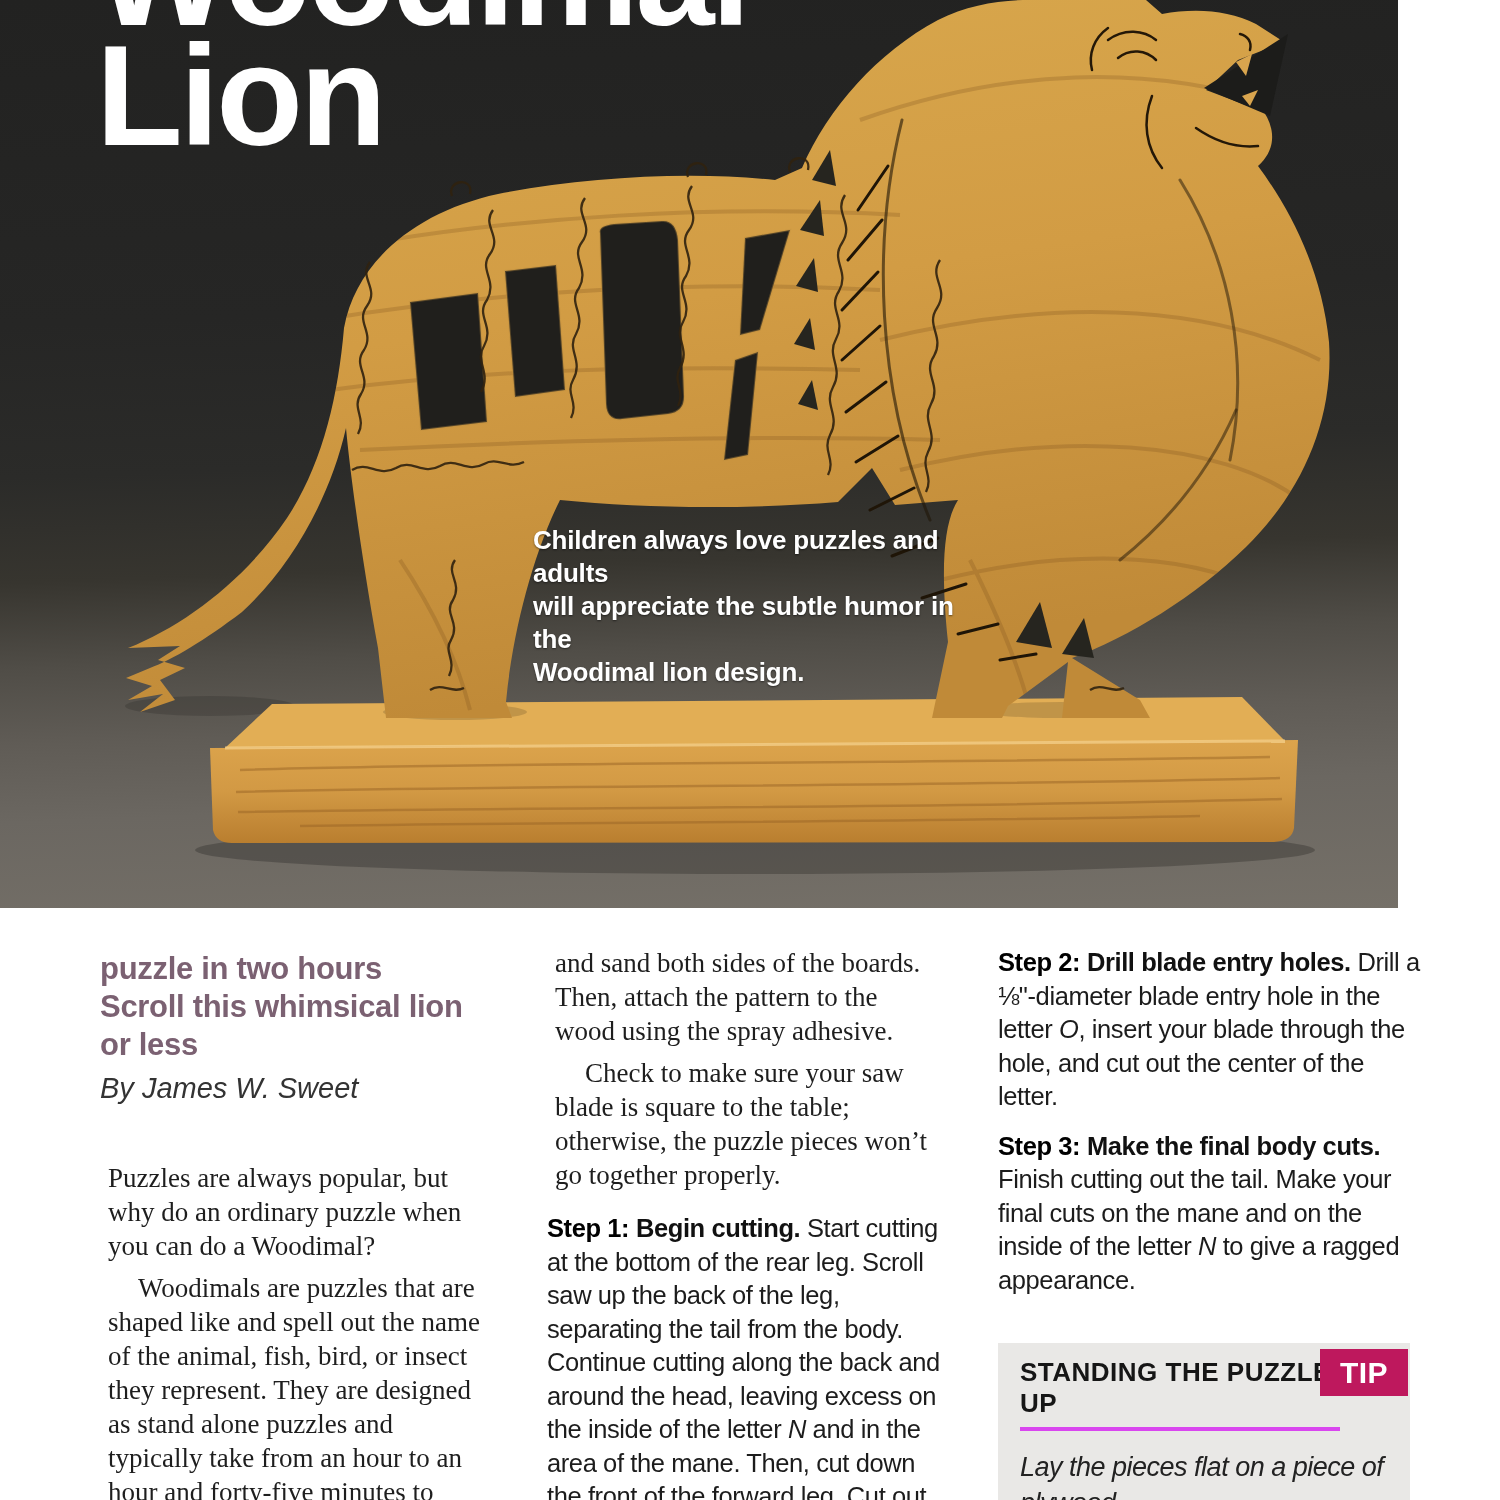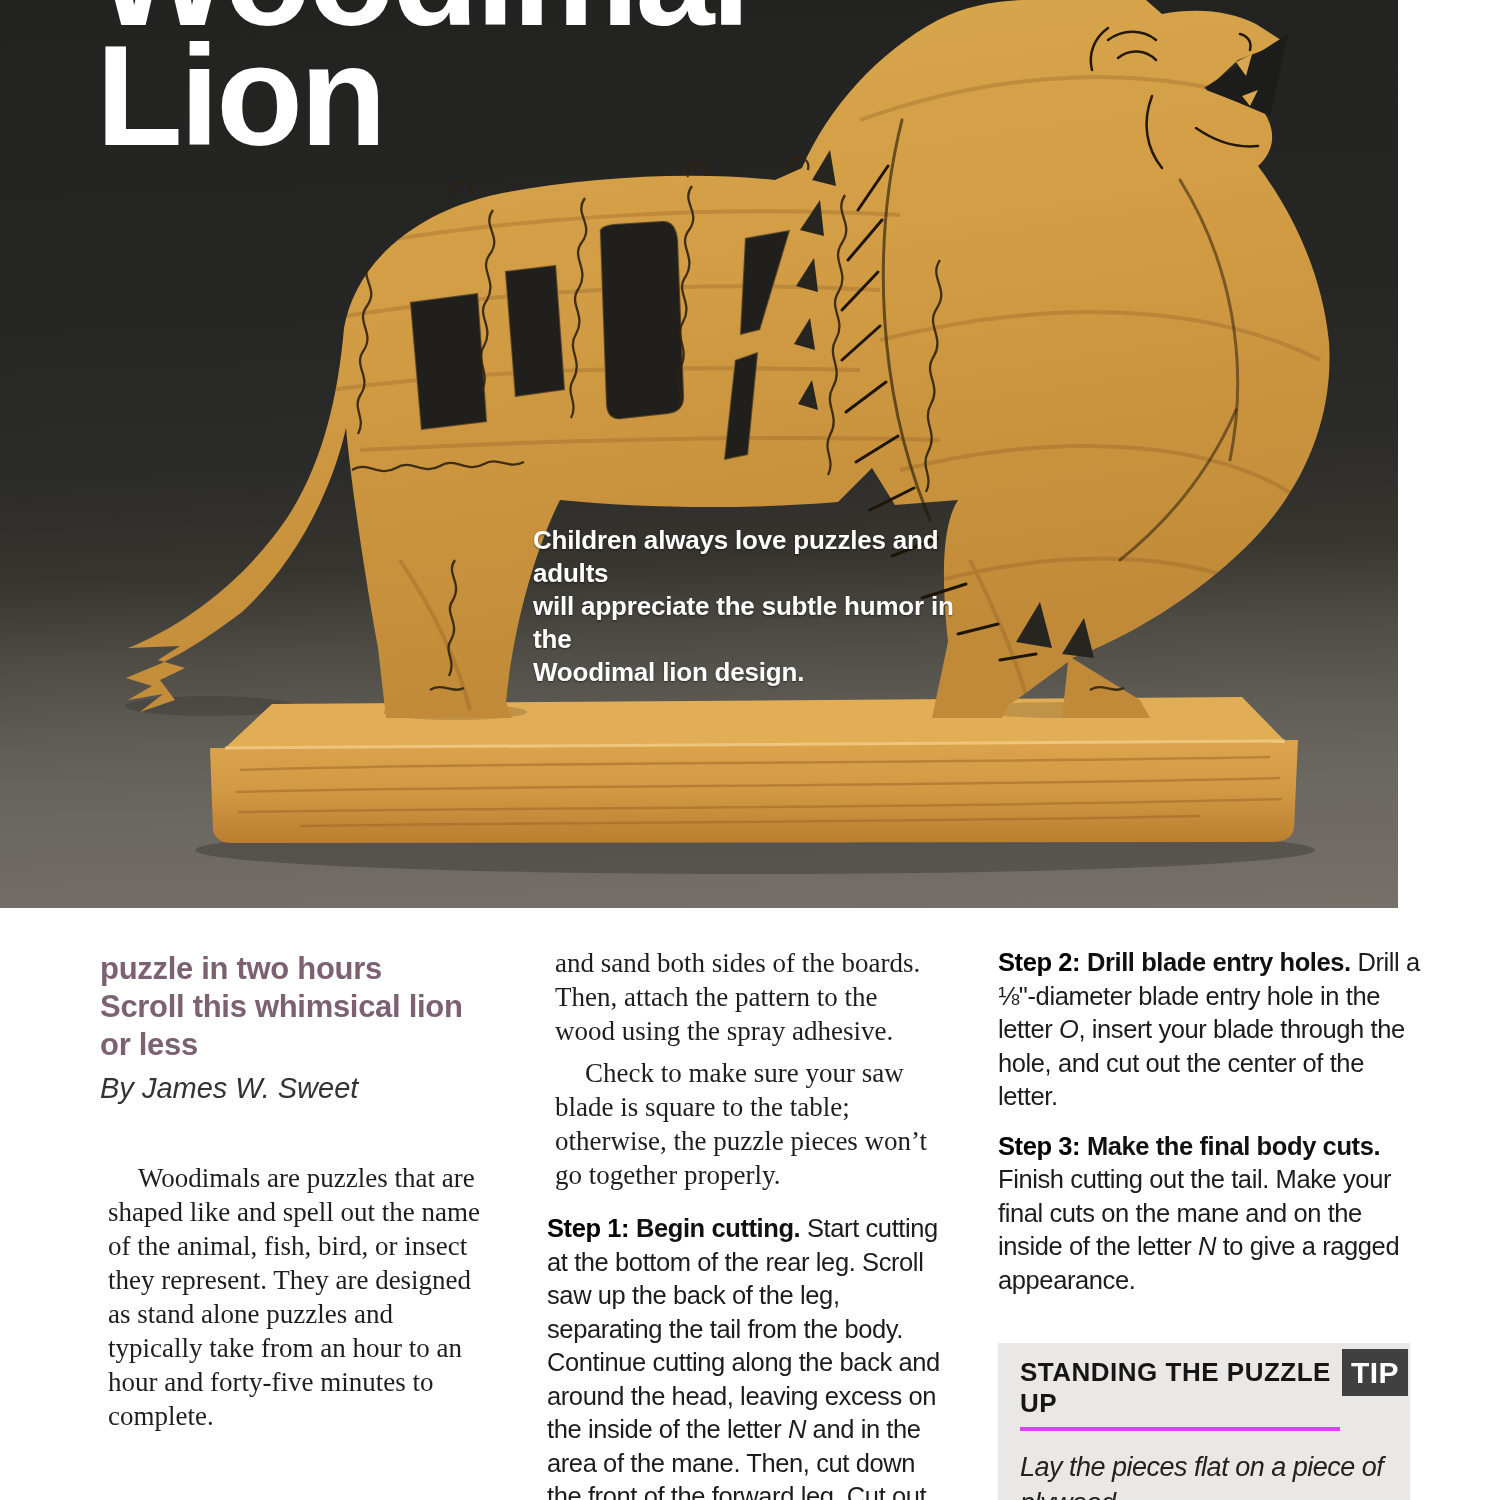--- a/index.html
+++ b/index.html
@@ -34,21 +34,21 @@
   .col-right .step{margin-top:0;}
   .col-right .step + .step{margin-top:16px;}
   .step-label{color:#000000;font-weight:bold;}
   .step-bold{color:#111;font-weight:bold;}
   .step-italic{font-style:italic;}
   
   .tipbox{position:relative;margin-top:46px;background:#e9e8e6;width:412px;min-height:172px;
           padding:14px 0 10px 0;}
   .tip-head{position:relative;margin:0 70px 0 22px;border-bottom:4px solid #d946ef;
             padding-bottom:8px;font-weight:bold;font-size:26px;letter-spacing:0.5px;color:#161616;}
-  .tip-badge{position:absolute;right:2px;top:6px;width:66px;height:47px;background:#404040;
+  .tip-badge{position:absolute;right:2px;top:6px;width:88px;height:47px;background:#be185d;
              color:#fff;font-weight:bold;font-size:30px;display:flex;align-items:center;
              justify-content:center;letter-spacing:0.5px;}
   .tip-body{margin:18px 24px 0 22px;font-style:italic;font-size:27px;line-height:36px;color:#222;
             letter-spacing:-0.5px;}
 </style>
 </head>
 <body>
 
 <div class="page">
 
@@ -201,20 +201,21 @@
   <div class="article">
 
     <div class="col col-left">
       <div class="lede">
         <div>puzzle in two hours</div>
         <div>Scroll this whimsical lion</div>
         <div>or less</div>
       </div>
       <div class="byline">By James W. Sweet</div>
       <div class="serif serif-block">
+        <p class="body-p">Puzzles are always popular, but why do an ordinary puzzle when you can do a Woodimal?</p>
         <p class="body-p ind">Woodimals are puzzles that are shaped like and spell out the name of the animal, fish, bird, or insect they represent. They are designed as stand alone puzzles and typically take from an hour to an hour and forty-five minutes to complete.</p>
 
       </div>
     </div>
 
     <div class="col col-mid">
       <div class="serif serif-block">
         <p class="body-p">and sand both sides of the boards. Then, attach the pattern to the wood using the spray adhesive.</p>
         <p class="body-p ind">Check to make sure your saw blade is square to the table; otherwise, the puzzle pieces won’t go together properly.</p>
       </div>

